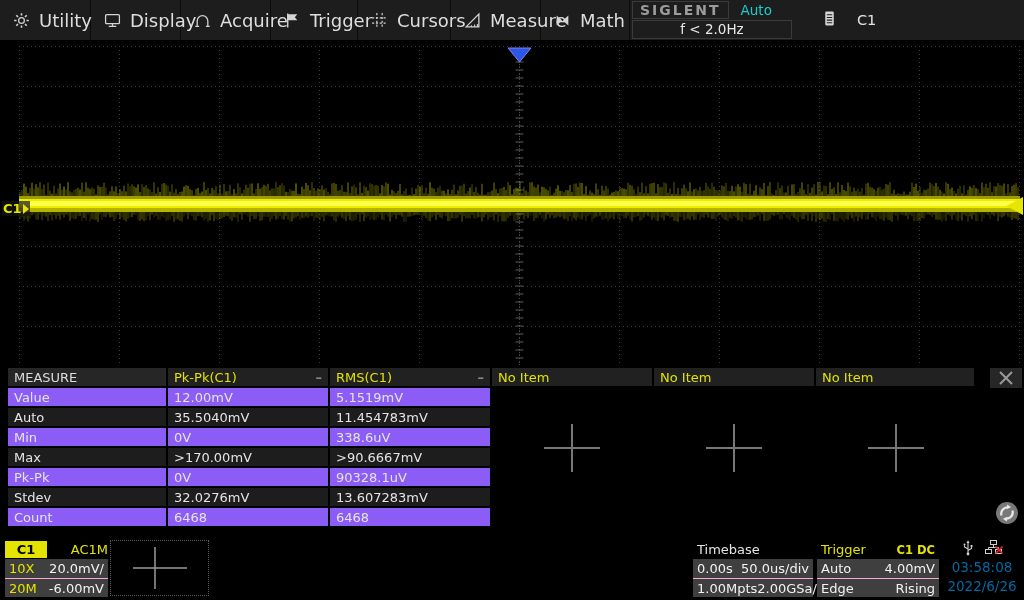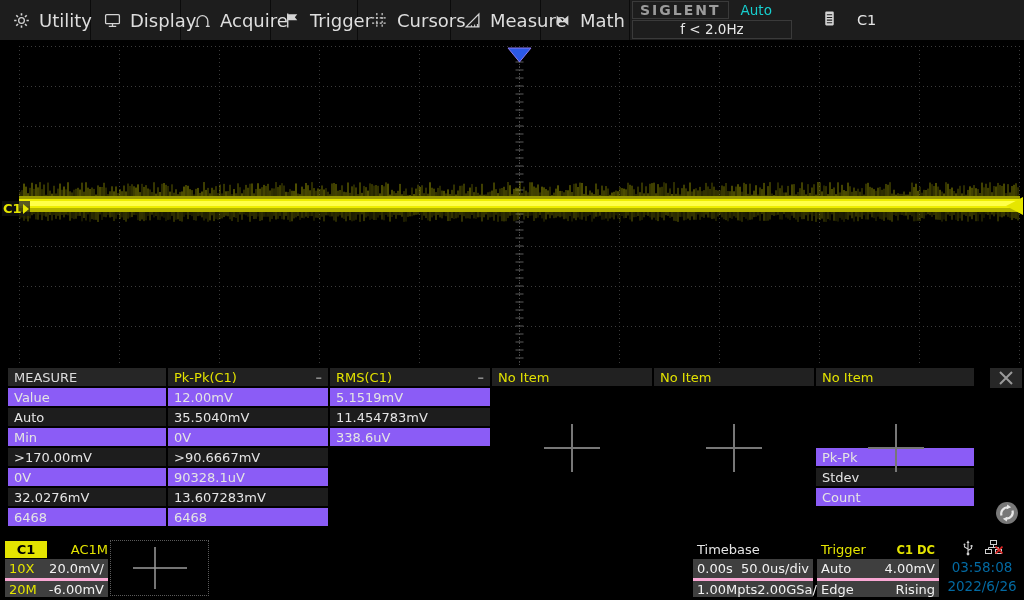--- a/index.html
+++ b/index.html
@@ -45,21 +45,21 @@
            display:flex;align-items:center;justify-content:center;}
   .big-plus{position:absolute;width:56px;height:56px;top:52px;}
   .stats-reset{position:absolute;left:994px;top:132px;width:26px;height:26px;}
 
   
   .bottombar{position:absolute;top:538px;left:0;width:1024px;height:62px;background:#000;font-size:13px;}
   .descriptor{position:absolute;top:2px;display:flex;flex-direction:column;}
   .d-head{display:flex;align-items:center;justify-content:space-between;height:19px;}
   .kvrow{display:flex;align-items:center;justify-content:space-between;background:#3f3f3f;
          height:19px;padding:0 4px;box-sizing:border-box;color:#f2f2f2;}
-  .kvrow + .kvrow{border-top:3px solid #f9a8d4;justify-content:space-between;}
+  .kvrow + .kvrow{border-top:1px solid #f9a8d4;justify-content:space-between;}
   .yellow{color:#e4e400;}
   .c1-badge{background:#e4e400;color:#000;font-weight:bold;text-align:center;width:42px;height:17px;
             line-height:17px;font-size:13px;}
   .addch-box{position:absolute;left:110px;top:2px;width:97px;height:54px;border:1px dotted #5a5a5a;
              display:flex;align-items:center;justify-content:center;}
   .clock-area{position:absolute;left:943px;top:2px;width:78px;display:flex;flex-direction:column;
               align-items:center;color:#0369a1;}
   .icon-row{display:flex;align-items:center;gap:10px;height:18px;}
   .clock-time,.clock-date{font-size:13.5px;line-height:19px;}
 </style>
@@ -1253,20 +1253,21 @@
       <div class="m-cell row-light">11.454783mV</div>
       <div class="m-cell row-none"></div>
       <div class="m-cell row-none"></div>
       <div class="m-cell row-none"></div>
       <div class="m-cell row-dark">Min</div>
       <div class="m-cell row-dark">0V</div>
       <div class="m-cell row-dark">338.6uV</div>
       <div class="m-cell row-none"></div>
       <div class="m-cell row-none"></div>
       <div class="m-cell row-none"></div>
+      <div class="m-cell row-light">Max</div>
       <div class="m-cell row-light">&gt;170.00mV</div>
       <div class="m-cell row-light">&gt;90.6667mV</div>
       <div class="m-cell row-none"></div>
       <div class="m-cell row-none"></div>
       <div class="m-cell row-none"></div>
       <div class="m-cell row-dark">Pk-Pk</div>
       <div class="m-cell row-dark">0V</div>
       <div class="m-cell row-dark">90328.1uV</div>
       <div class="m-cell row-none"></div>
       <div class="m-cell row-none"></div>

